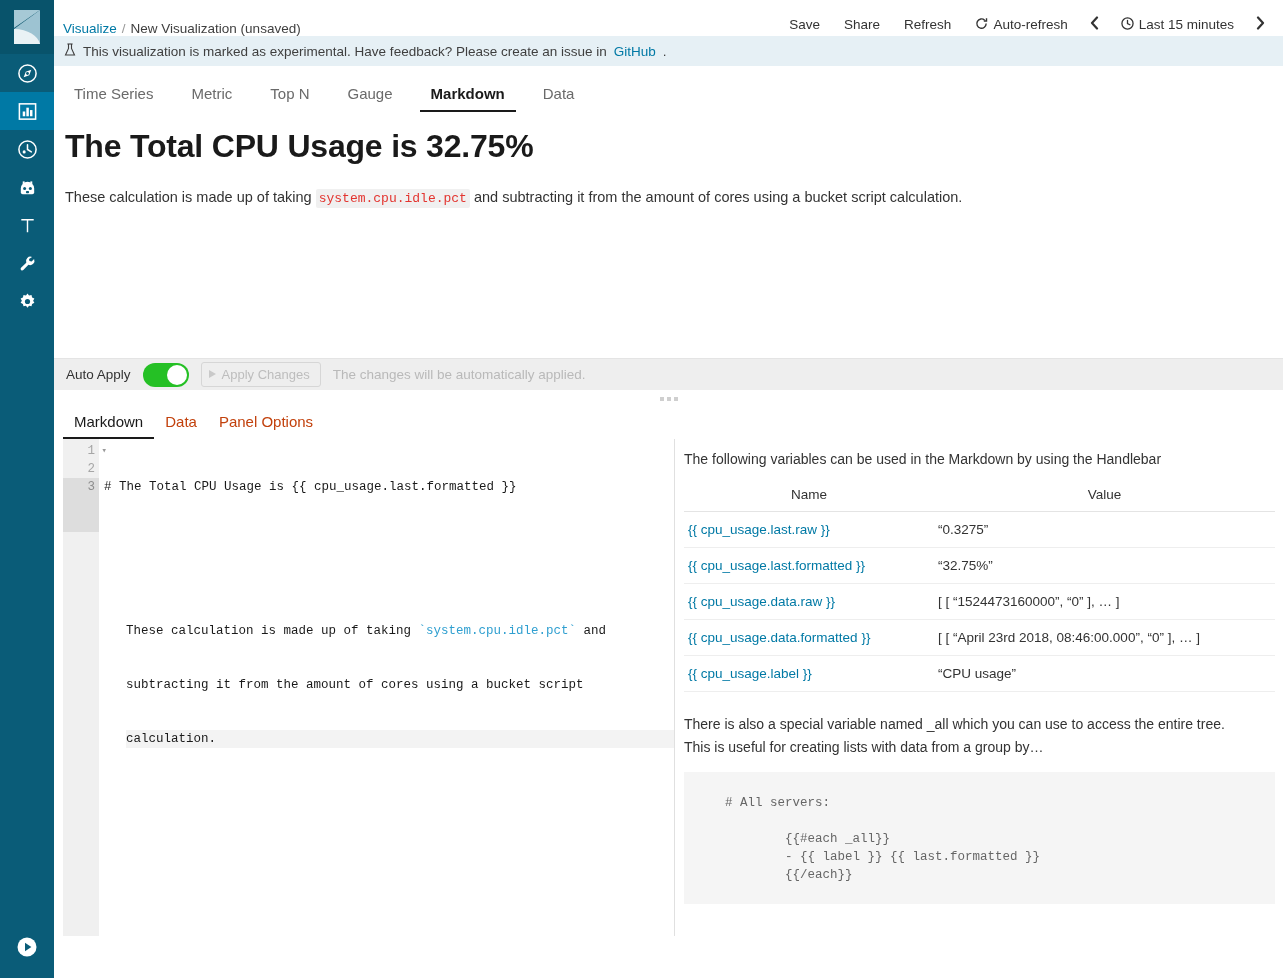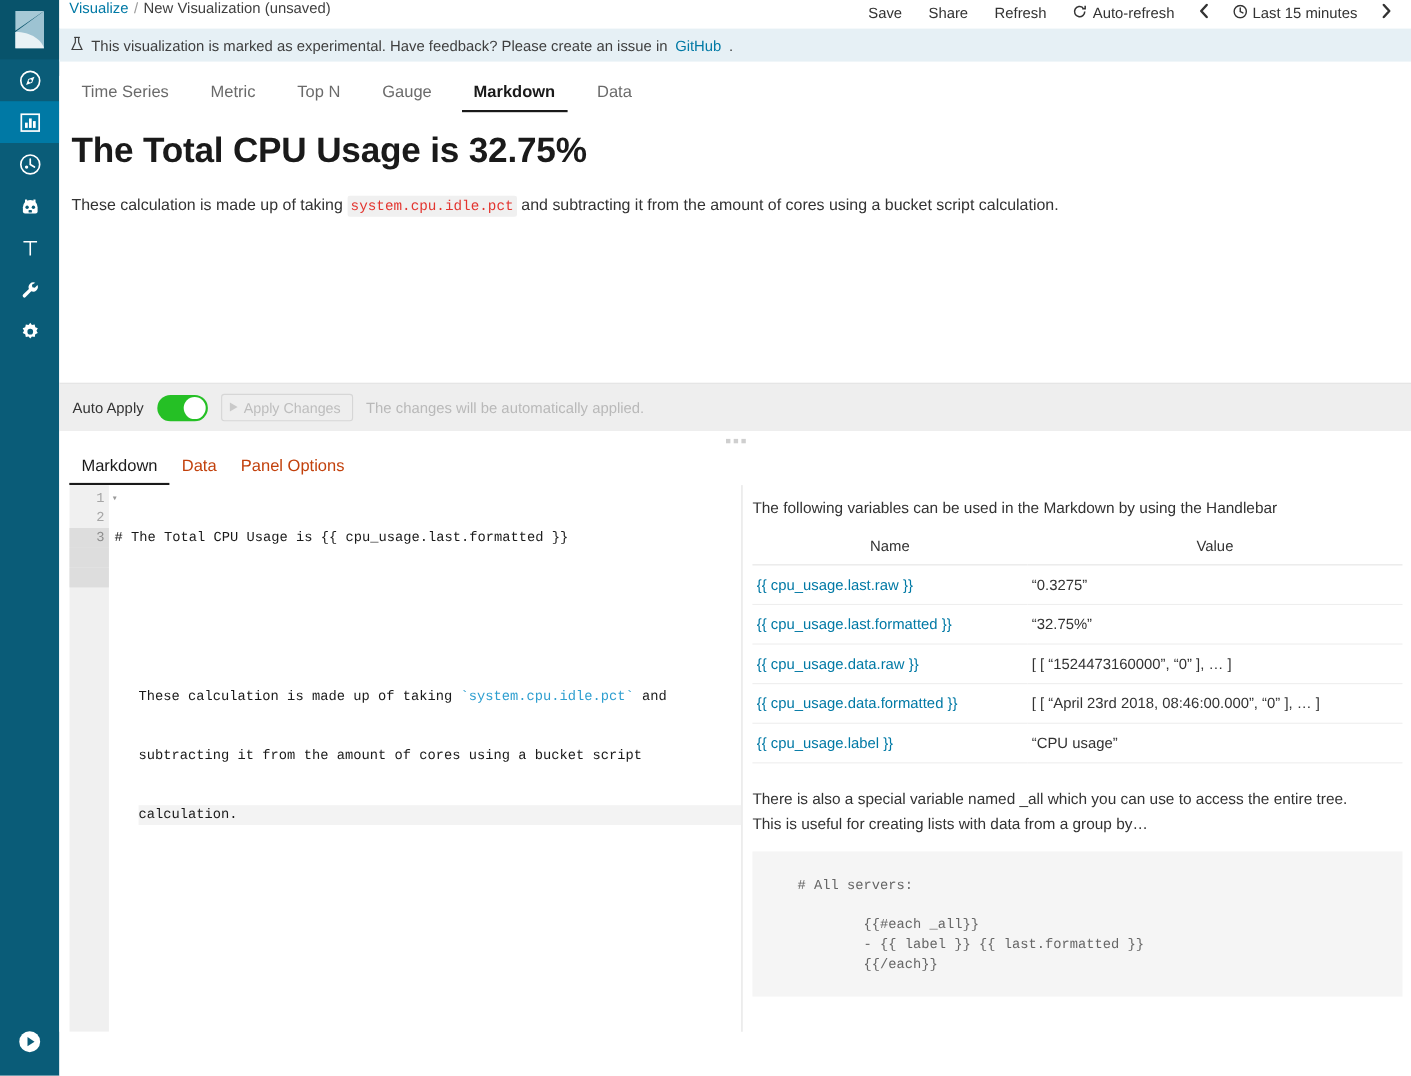--- a/index.html
+++ b/index.html
@@ -43,24 +43,25 @@
     width: 1229px;
     height: 978px;
     position: relative;
     background: #fff;
   }
 
   
   .topbar {
     height: 26px;
     display: flex;
-    align-items: flex-start;
+    align-items: flex-end;
     padding: 0 8px 0 9px;
     font-size: 13.5px;
     background: #fff;
+    margin-top: 10px;
   }
   .breadcrumb { display: flex; align-items: center; gap: 5px; color: #3f3f3f; }
   .breadcrumb a { color: #0079a5; text-decoration: none; }
   .breadcrumb .sep { color: #999; }
   .topbar-right {
     margin-left: auto;
     display: flex; align-items: center;
     gap: 0px;
     color: #333;
   }
@@ -134,21 +135,21 @@
     font-family: "Liberation Mono", monospace;
     background: #f0f0f0;
     color: #e3342f;
     font-size: 13px;
     padding: 2px 3px;
     border-radius: 2px;
   }
 
   
   .apply-bar {
-    height: 44px;
+    height: 32px;
     background: #eeeeee;
     display: flex; align-items: center;
     padding-left: 12px;
     gap: 12px;
     border-top: 1px solid #e4e4e4;
   }
   .apply-label { font-size: 13.5px; color: #333; }
   .toggle {
     width: 46px; height: 24px;
     background: #25c025;

